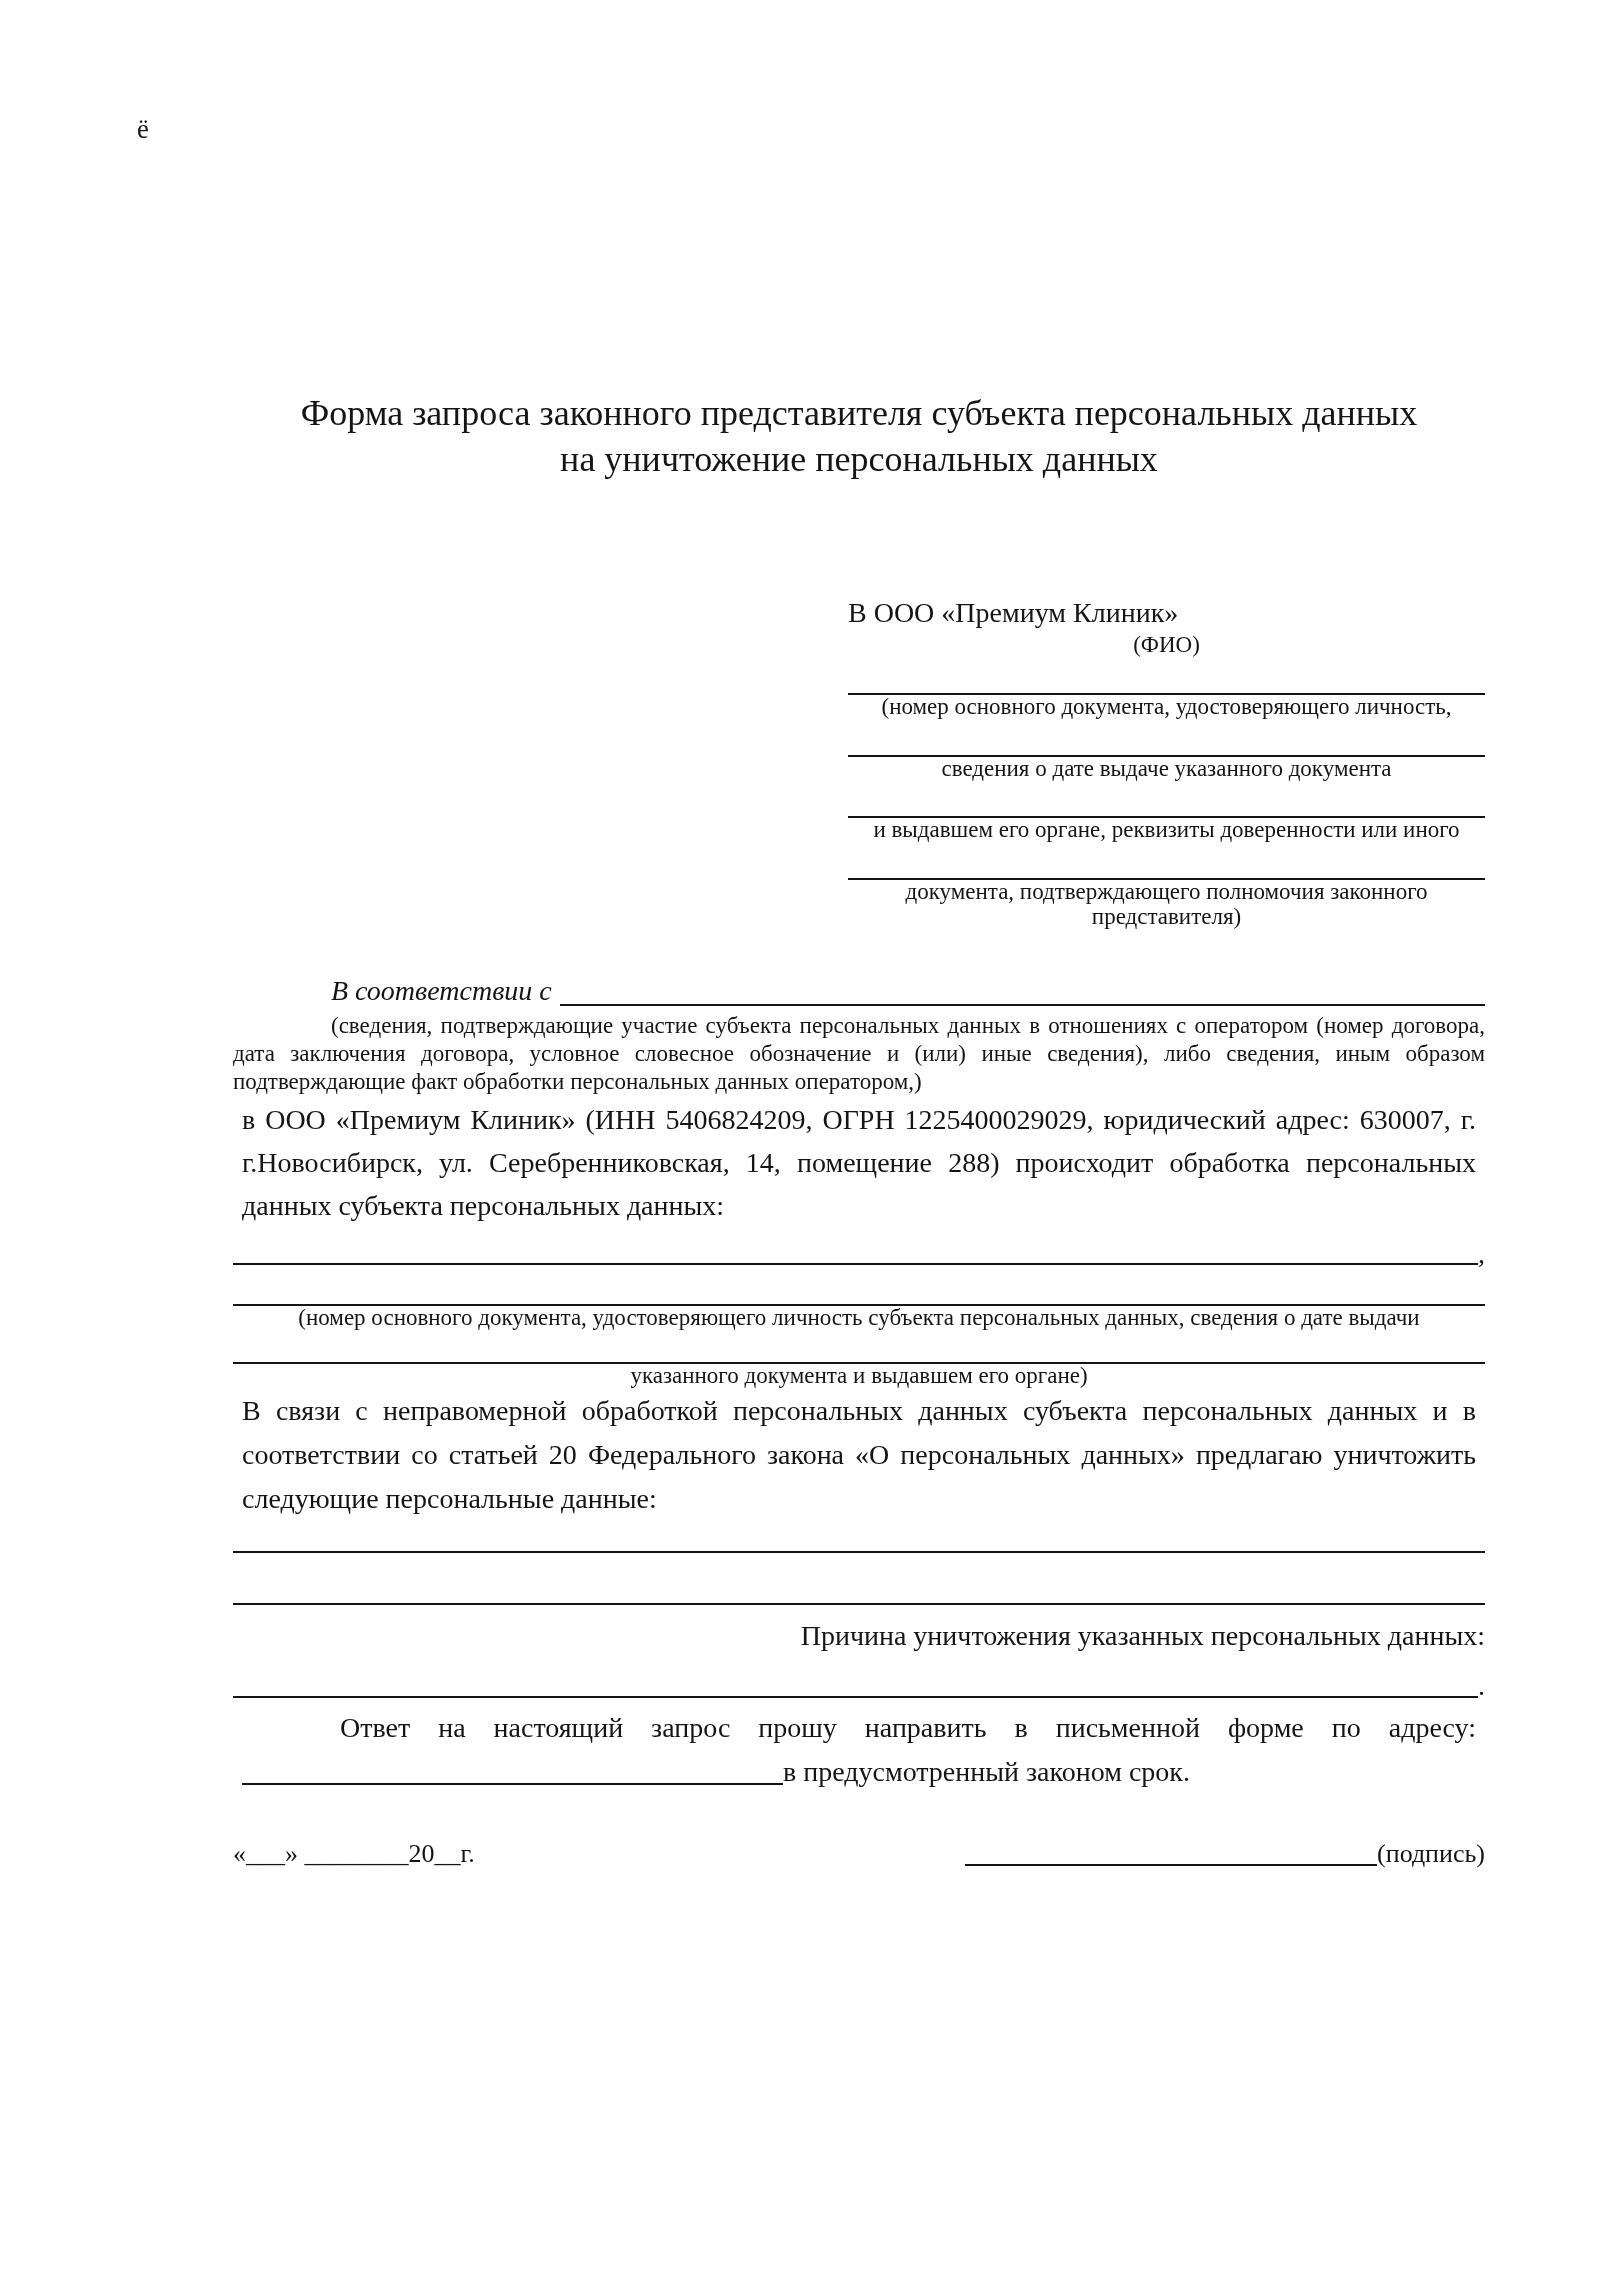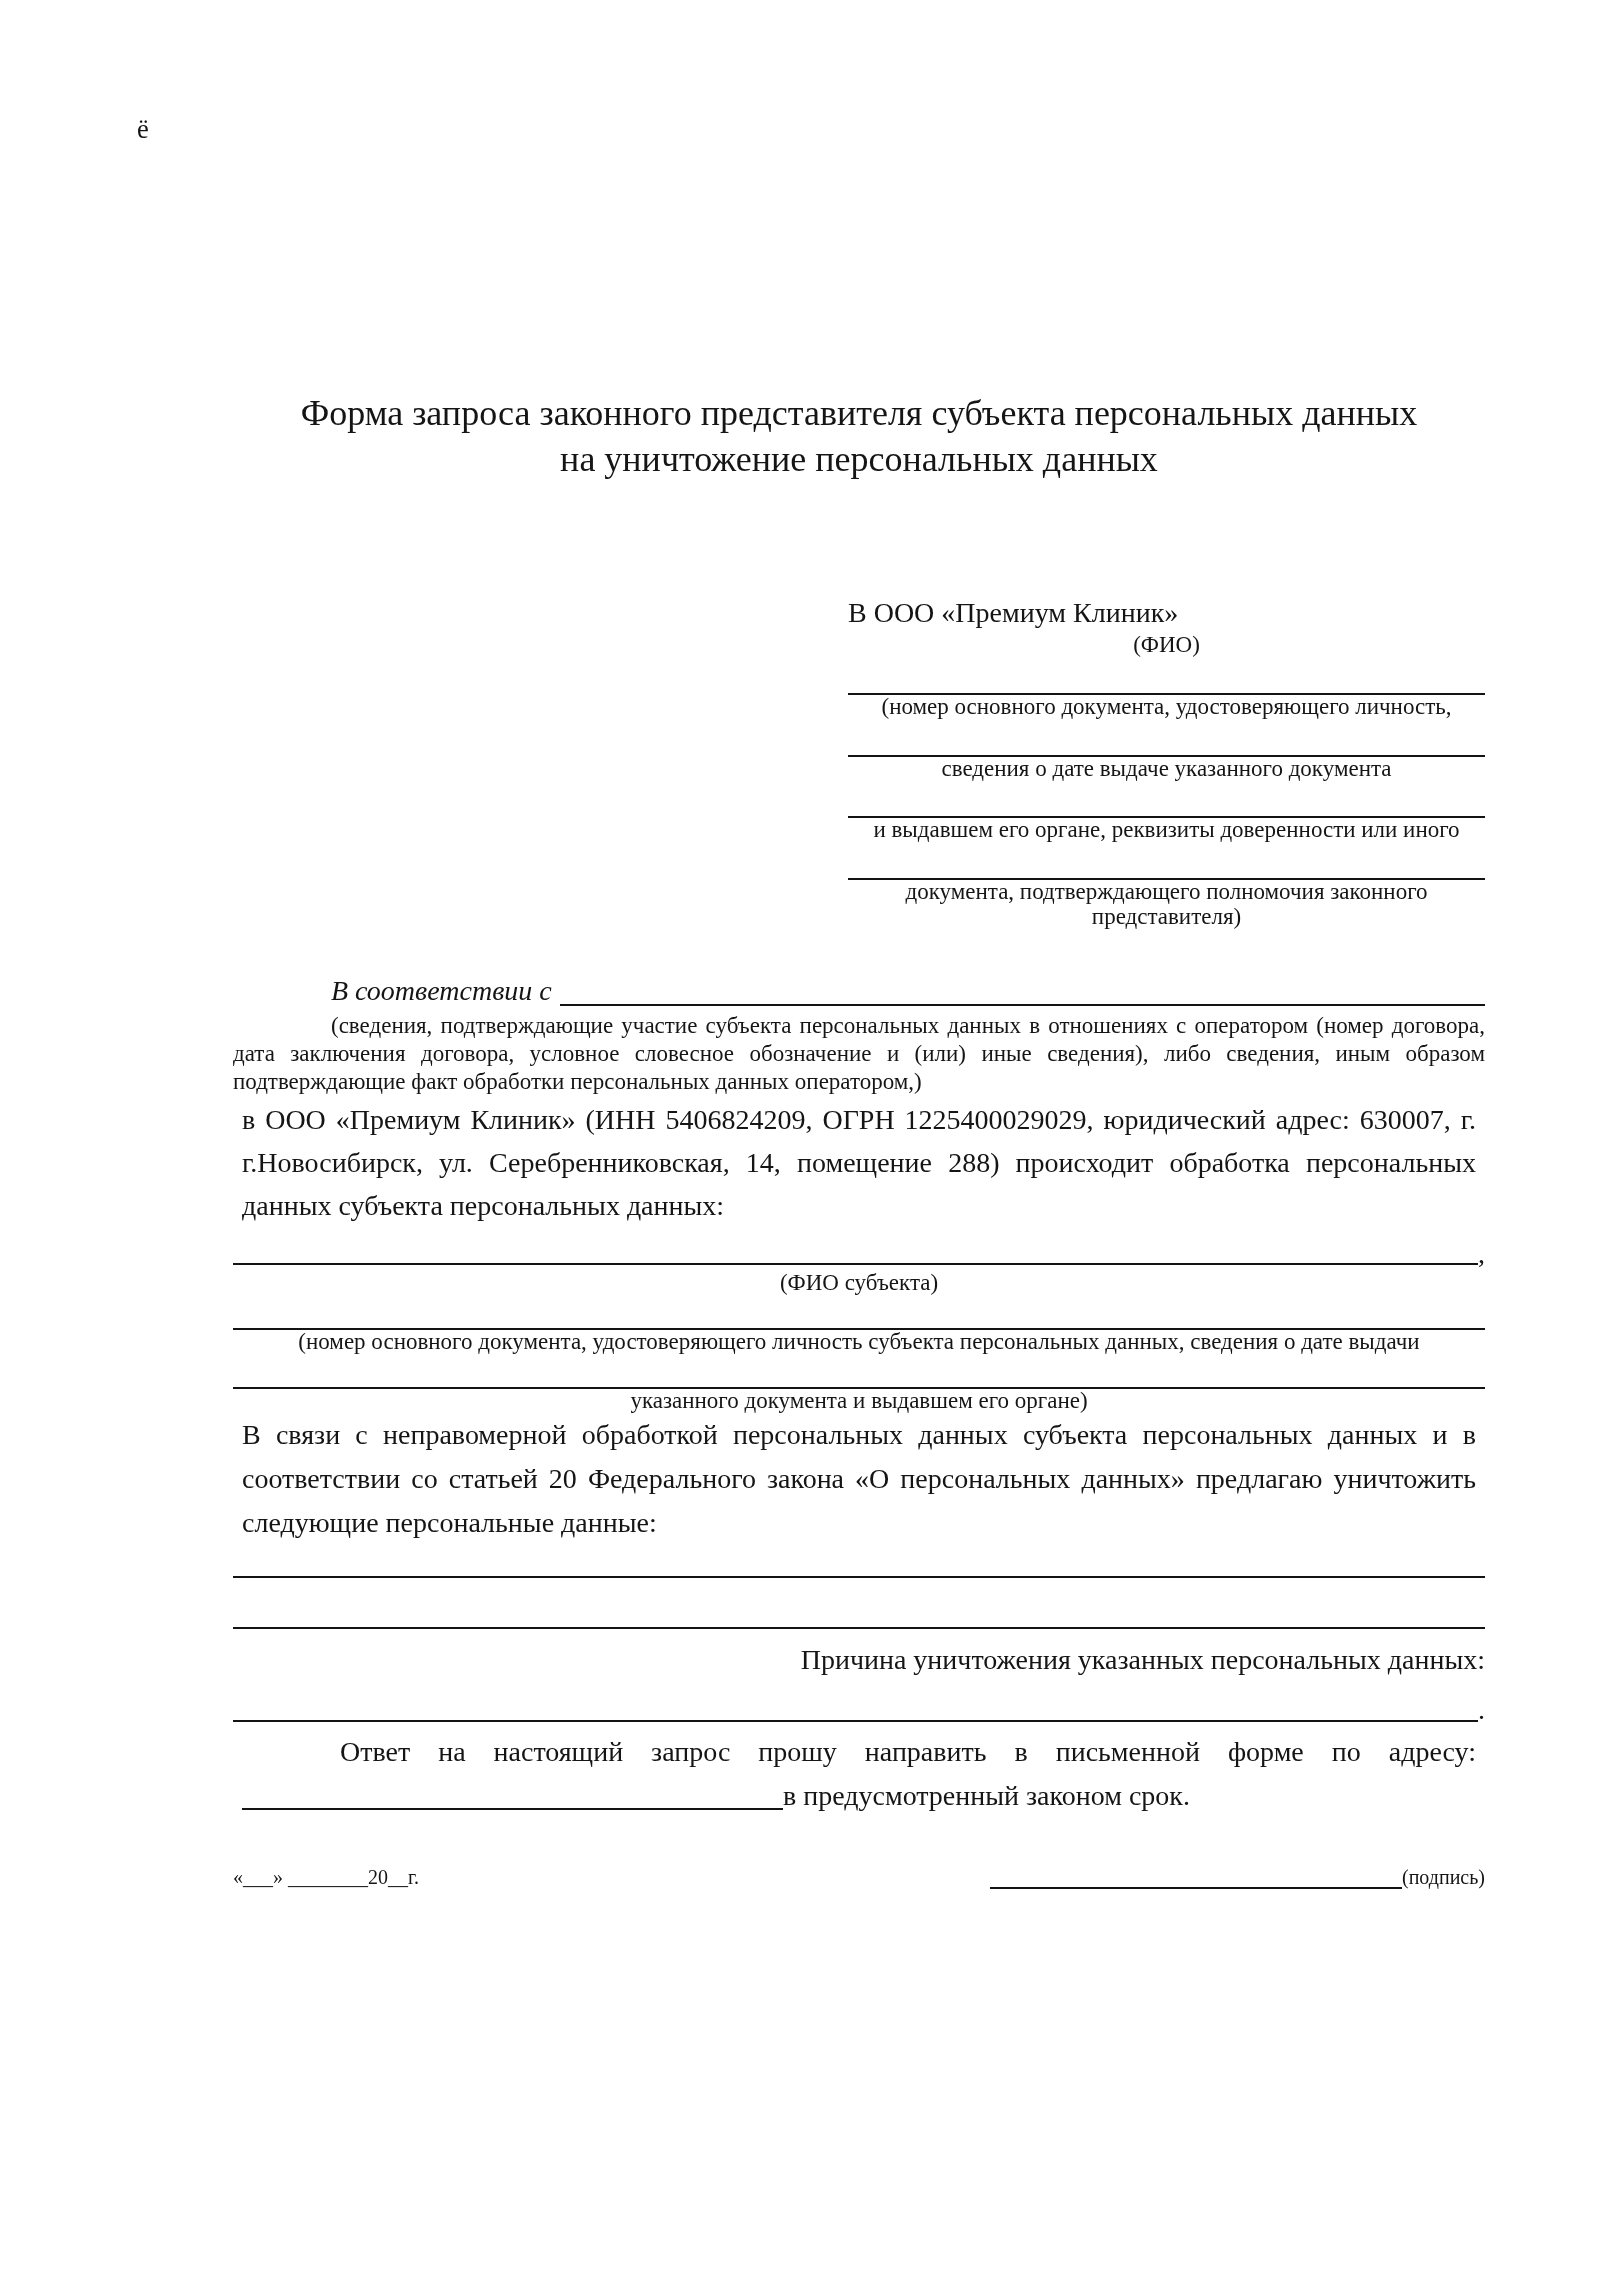--- a/index.html
+++ b/index.html
@@ -115,21 +115,21 @@
     display: inline-block;
     width: 541px;
     border-bottom: 2.9px solid #141414;
     vertical-align: -4.9px;
   }
   .bottom-row {
     margin-top: 39px;
     display: flex;
     justify-content: space-between;
     align-items: flex-end;
-    font-size: 20px;
+    font-size: 26px;
     line-height: 41px;
   }
   .sig-line {
     display: inline-block;
     width: 412px;
     border-bottom: 2.9px solid #141414;
     vertical-align: -4.9px;
   }
 </style>
 </head>
@@ -169,21 +169,20 @@
       <span class="fill"></span>
     </div>
     <p class="cap just" style="margin:0;">(сведения, подтверждающие участие субъекта персональных данных в отношениях с оператором (номер договора, дата заключения договора, условное словесное обозначение и (или) иные сведения), либо сведения, иным образом подтверждающие факт обработки персональных данных оператором,)</p>
 
     <p class="par op-par">в ООО «Премиум Клиник» (ИНН 5406824209, ОГРН 1225400029029, юридический адрес: 630007, г. г.Новосибирск, ул. Серебренниковская, 14, помещение 288) происходит обработка персональных данных субъекта персональных данных:</p>
 
     <div class="row comma-row">
       <span class="fill nogap"></span>
       <span>,</span>
     </div>
-    <div class="cap center">(ФИО субъекта)</div>
 
     <div class="u mt12"></div>
     <div class="cap center">(номер основного документа, удостоверяющего личность субъекта персональных данных, сведения о дате выдачи</div>
 
     <div class="u mt12"></div>
     <div class="cap center">указанного документа и выдавшем его органе)</div>
 
     <p class="par destroy-par">В связи с неправомерной обработкой персональных данных субъекта персональных данных и в соответствии со статьей 20 Федерального закона «О персональных данных» предлагаю уничтожить следующие персональные данные:</p>
 
     <div class="uA"></div>

